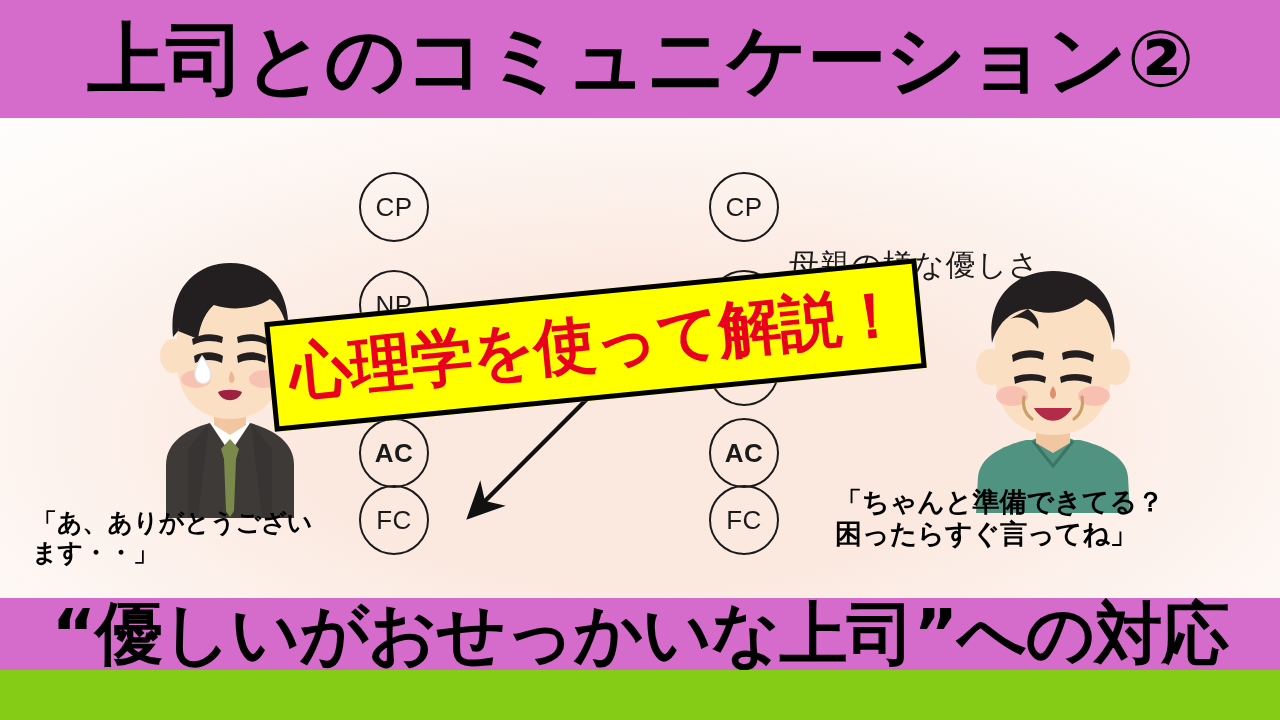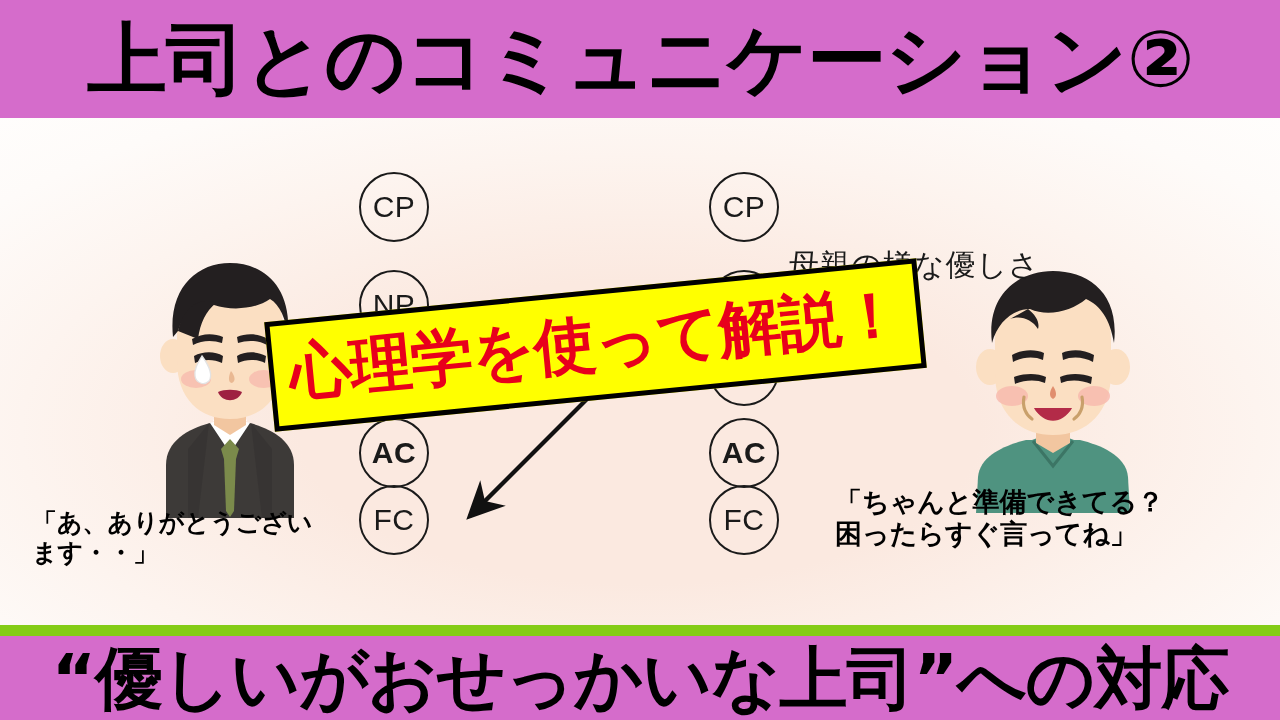--- a/index.html
+++ b/index.html
@@ -31,22 +31,22 @@
     display: flex;
     align-items: center;
     justify-content: center;
     overflow: hidden;
   }
   #header-band {
     top: 0;
     height: 118px;
   }
   #footer-band {
-    top: 636px;
-    height: 85px;
+    top: 598px;
+    height: 72px;
     text-align: center;
   }
   .band-text {
     color: #000000;
     font-family: "DejaVu Sans", "Liberation Sans", sans-serif;
     font-weight: 700;
     white-space: nowrap;
     letter-spacing: -1px;
     line-height: 1;
   }
@@ -91,21 +91,21 @@
     width: 70px;
     height: 70px;
     border: 2.2px solid #1a1a1a;
     border-radius: 50%;
     box-sizing: border-box;
     display: flex;
     align-items: center;
     justify-content: center;
     color: #1a1a1a;
     font-family: "Liberation Sans", "DejaVu Sans", sans-serif;
-    font-size: 30px;
+    font-size: 26px;
     font-weight: 400;
     letter-spacing: 0.5px;
     background: transparent;
   }
   .ego-circle.slot0 { top: 54px; }
   .ego-circle.slot1 { top: 152px; }
   .ego-circle.slot2 { top: 218px; }
   .ego-circle.slot3 { top: 300px; font-weight: bold; }
   .ego-circle.slot4 { top: 367px; }
 

